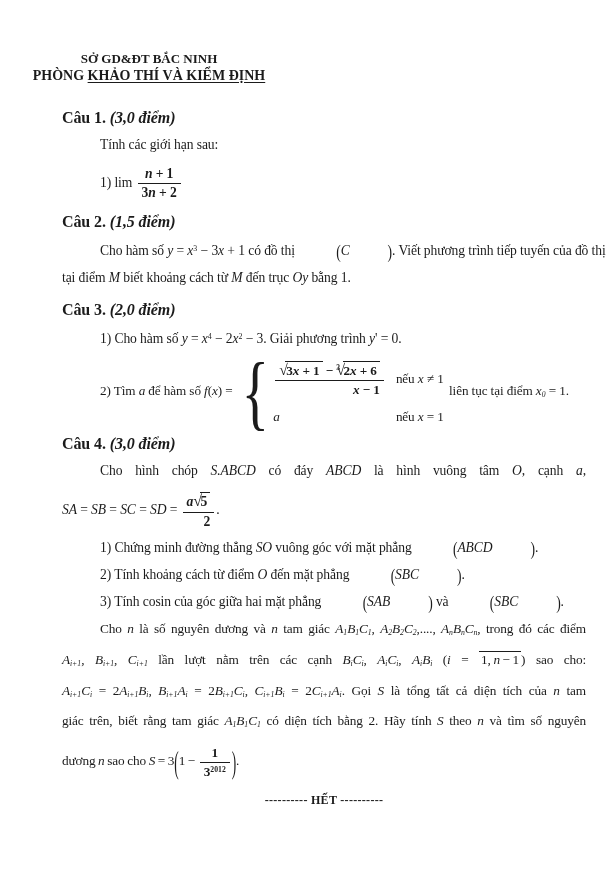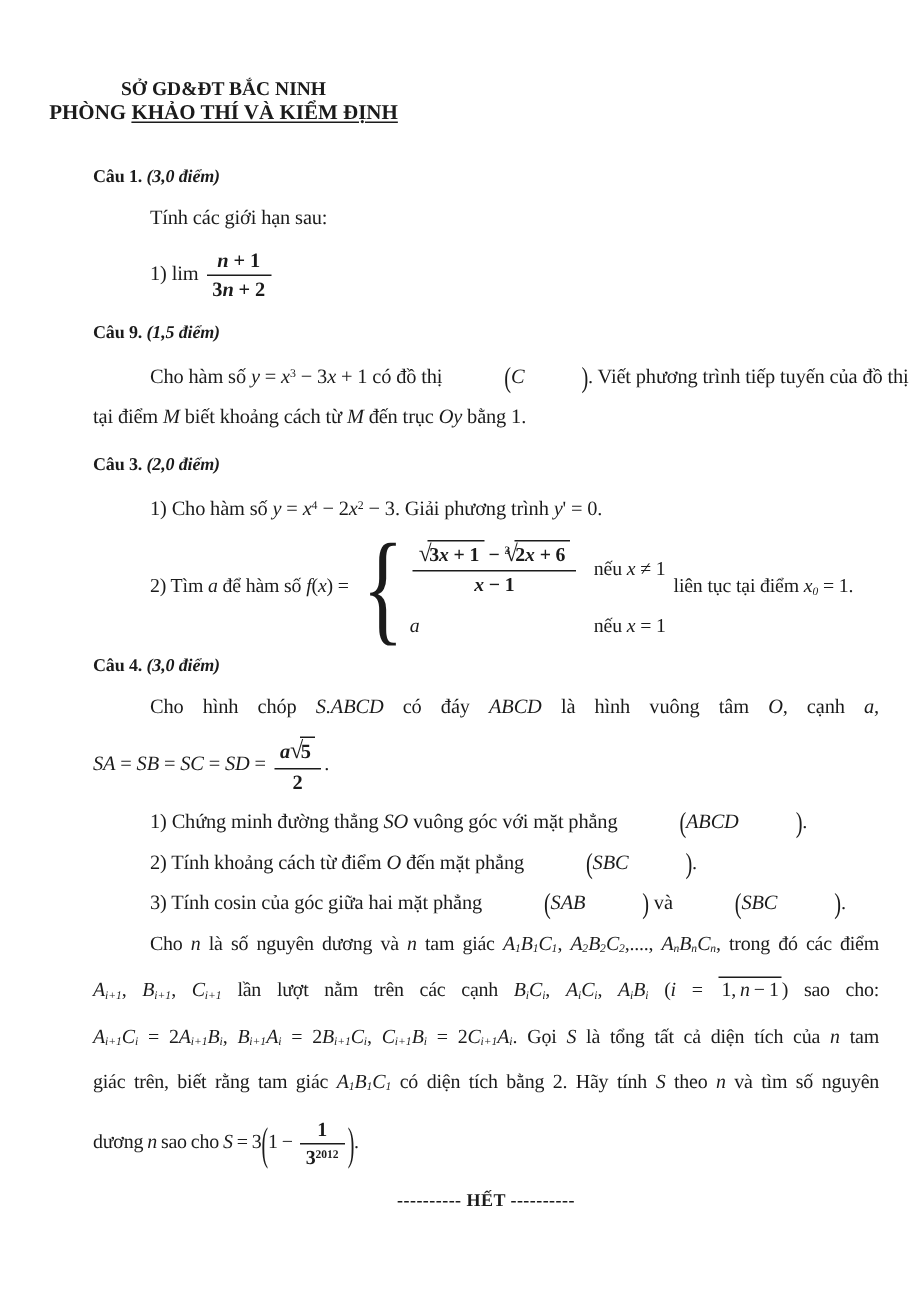--- a/index.html
+++ b/index.html
@@ -18,31 +18,31 @@
   .htitle { font-weight:700; font-size:17px; white-space:nowrap; }
   .hyear { font-weight:700; font-size:15px; margin-top:1px; }
   .hsubject { font-weight:700; font-size:15px; margin-top:1px; }
   .htime { font-style:italic; font-size:13.8px; margin-top:2px; white-space:nowrap; }
   
   .qbody { margin-top:20px; font-size:13.6px; letter-spacing:-0.1px; }
   .para { line-height:27px; }
   .ind { text-indent:38px; }
   .just { text-align:justify; text-align-last:justify; white-space:nowrap; }
   .tight { font-size:13.3px; word-spacing:-0.5px; letter-spacing:-0.15px; }
-  .qhead { font-weight:700; font-size:12px; margin-top:5px; }
+  .qhead { font-weight:700; font-size:16px; margin-top:5px; }
   .m-i { font-style:italic; }
   .m-b { font-weight:700; }
   .m-bi { font-weight:700; font-style:italic; }
   .m-u { text-decoration:underline; text-underline-offset:2px; }
   sup.msup { font-size:0.58em; vertical-align:0.55em; letter-spacing:0; }
   sub.msub { font-size:0.58em; vertical-align:-0.22em; font-style:italic; letter-spacing:0; }
   
   .frac { display:inline-block; vertical-align:middle; text-align:center; margin:0 2px; line-height:1.35;font-weight:bold; }
   .num { display:block; padding:0 4px 0; white-space:nowrap; }
-  .den { display:block; border-top:1.2px solid #1b1b1b; padding:0 4px; white-space:nowrap; }
+  .den { display:block; border-top:1.2px solid #1b1b1b; padding:0 4px; white-space:nowrap;text-align:right; }
   
   .sqrt { display:inline; white-space:nowrap; }
   .rad { font-size:1.18em; }
   .radbody { display:inline-block; border-top:1.3px solid #1b1b1b; padding:1px 3px 0 1px; margin-left:-2.5px; line-height:1.25; }
   .ridx { font-size:0.58em; vertical-align:0.75em; margin-right:-0.45em; position:relative; z-index:1; }
   
   .pgrp { white-space:nowrap; }
   .bp { display:inline-block; vertical-align:middle; line-height:1; font-weight:400; }
   .bp1 { transform:scaleY(1.42); }
   .bp2 { transform:scaleY(1.8); }
@@ -75,21 +75,21 @@
   </div>
 
   <div class="qbody">
 
     <div class="para qhead"><span class="m-b">Câu 1. </span><span class="m-bi">(3,0 điểm)</span></div>
     <div class="para ind">Tính các giới hạn sau:</div>
     <div class="q1row">
       <span class="q1c1">1) lim <span class="frac"><span class="num"><span class="m-i">n</span> + 1</span><span class="den">3<span class="m-i">n</span> + 2</span></span></span>
     </div>
 
-    <div class="para qhead"><span class="m-b">Câu 9. </span><span class="m-bi">(1,5 điểm)</span></div>
+    <div class="para qhead"><span class="m-b">Câu 2. </span><span class="m-bi">(1,5 điểm)</span></div>
     <div class="para ind just">Cho hàm số <span class="m-i">y</span> = <span class="m-i">x</span><sup class="msup">3</sup> − 3<span class="m-i">x</span> + 1 có đồ thị <span class="pgrp"><span class="bp bp1">(</span><span class="pbody"><span class="m-i">C</span></span><span class="bp bp1">)</span></span>. Viết phương trình tiếp tuyến của đồ thị <span class="pgrp"><span class="bp bp1">(</span></span></div>
     <div class="para">tại điểm <span class="m-i">M</span>  biết khoảng cách từ <span class="m-i">M</span>  đến trục <span class="m-i">Oy</span>  bằng 1.</div>
 
     <div class="para qhead"><span class="m-b">Câu 3. </span><span class="m-bi">(2,0 điểm)</span></div>
     <div class="para ind">1) Cho hàm số <span class="m-i">y</span> = <span class="m-i">x</span><sup class="msup">4</sup> − 2<span class="m-i">x</span><sup class="msup">2</sup> − 3. Giải phương trình <span class="m-i">y</span>' = 0.</div>
     <div class="fxline">2) Tìm <span class="m-i">a</span> để hàm số  <span class="m-i">f</span>(<span class="m-i">x</span>) = <span class="cases">
           <span class="cbrace">{</span>
           <span class="ccol">
             <span class="cleft"><span class="frac"><span class="num"><span class="sqrt"><span class="rad">√</span><span class="radbody">3<span class="m-i">x</span> + 1</span></span> − <span class="sqrt"><span class="ridx">3</span><span class="rad">√</span><span class="radbody">2<span class="m-i">x</span> + 6</span></span></span><span class="den"><span class="m-i">x</span> − 1</span></span></span>
             <span class="cright">nếu <span class="m-i">x</span> ≠ 1</span>

